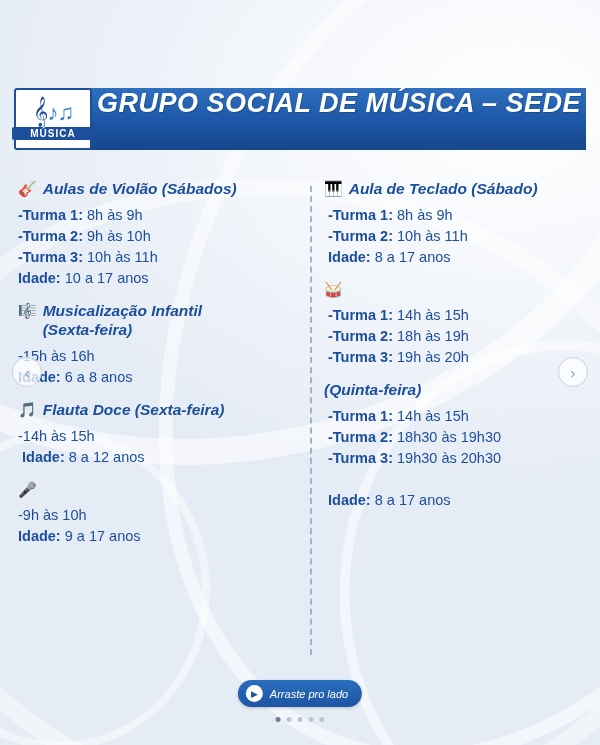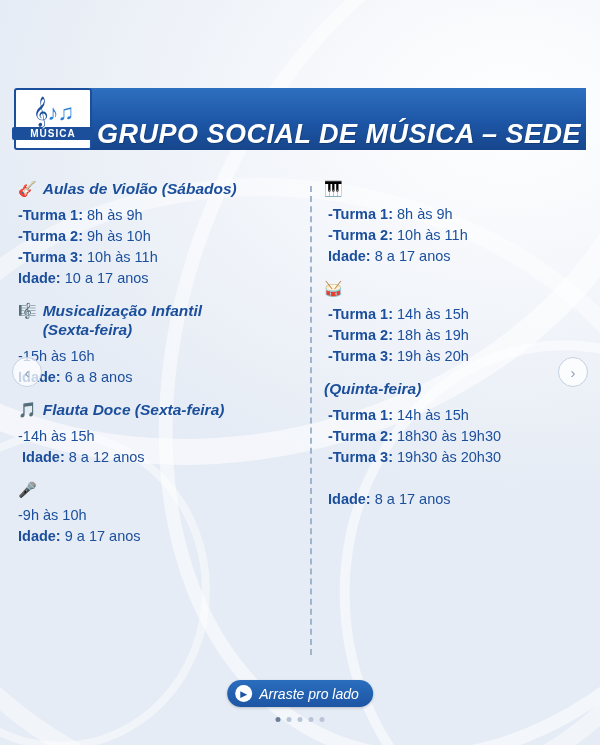--- a/index.html
+++ b/index.html
@@ -46,21 +46,21 @@
   .logo-notes { font-size: 22px; color: #2b7fd4; line-height: 1; letter-spacing: -1px; }
   .logo-notes .clef { color: #1b4f9c; font-size: 26px; }
   .logo-word {
     margin-top: 3px;
     font-size: 10px; font-weight: bold; letter-spacing: 1px;
     color: #ffffff; background: #1b4f9c; padding: 1px 18px; border-radius: 2px;
   }
   .title-bar {
     flex: 1 1 auto;
     background: linear-gradient(180deg, #2f6fbf 0%, #1d56a6 55%, #17468c 100%);
-    display: flex; align-items: flex-end;
+    display: flex; align-items: flex-start;
     padding-left: 7px;
     margin-left: -2px;
   }
   .title-bar h1 {
     color: #ffffff;
     font-size: 27px;
     font-weight: bold;
     font-style: italic;
     letter-spacing: 0.5px;
     white-space: nowrap;
@@ -126,21 +126,21 @@
     display: flex; align-items: center; gap: 7px;
     color: #ffffff;
     box-shadow: 0 1px 3px rgba(0,0,0,0.2);
   }
   .cta .play {
     width: 17px; height: 17px; border-radius: 50%;
     background: #ffffff; color: #1c55a4;
     display: flex; align-items: center; justify-content: center;
     font-size: 9px;
   }
-  .cta span.label { font-size: 14px; font-style: italic; }
+  .cta span.label { font-size: 11px; font-style: italic; }
 
   .dots {
     position: absolute; left: 50%; transform: translateX(-50%);
     bottom: 23px;
     display: flex; gap: 6px;
   }
   .dot { width: 5px; height: 5px; border-radius: 50%; background: #b9c5d6; }
   .dot.active { background: #6d7f96; }
 </style>
 </head>
@@ -209,20 +209,21 @@
         <div class="line"><b>Idade:</b><span class="plain"> 9 a 17 anos</span></div>
       </div>
 
     </div>
 
     <div class="col right">
 
       <div class="block">
         <div class="block-head">
           <span class="emoji">🎹</span>
+          <span class="txt">Aula de Teclado (Sábado)</span>
         </div>
         <div class="line indent"><b>-Turma 1:</b><span class="plain"> 8h às 9h</span></div>
         <div class="line indent"><b>-Turma 2:</b><span class="plain"> 10h às 11h</span></div>
         <div class="line indent"><b>Idade:</b><span class="plain"> 8 a 17 anos</span></div>
       </div>
 
       <div class="block">
         <div class="block-head">
           <span class="emoji">🥁</span>
         </div>

